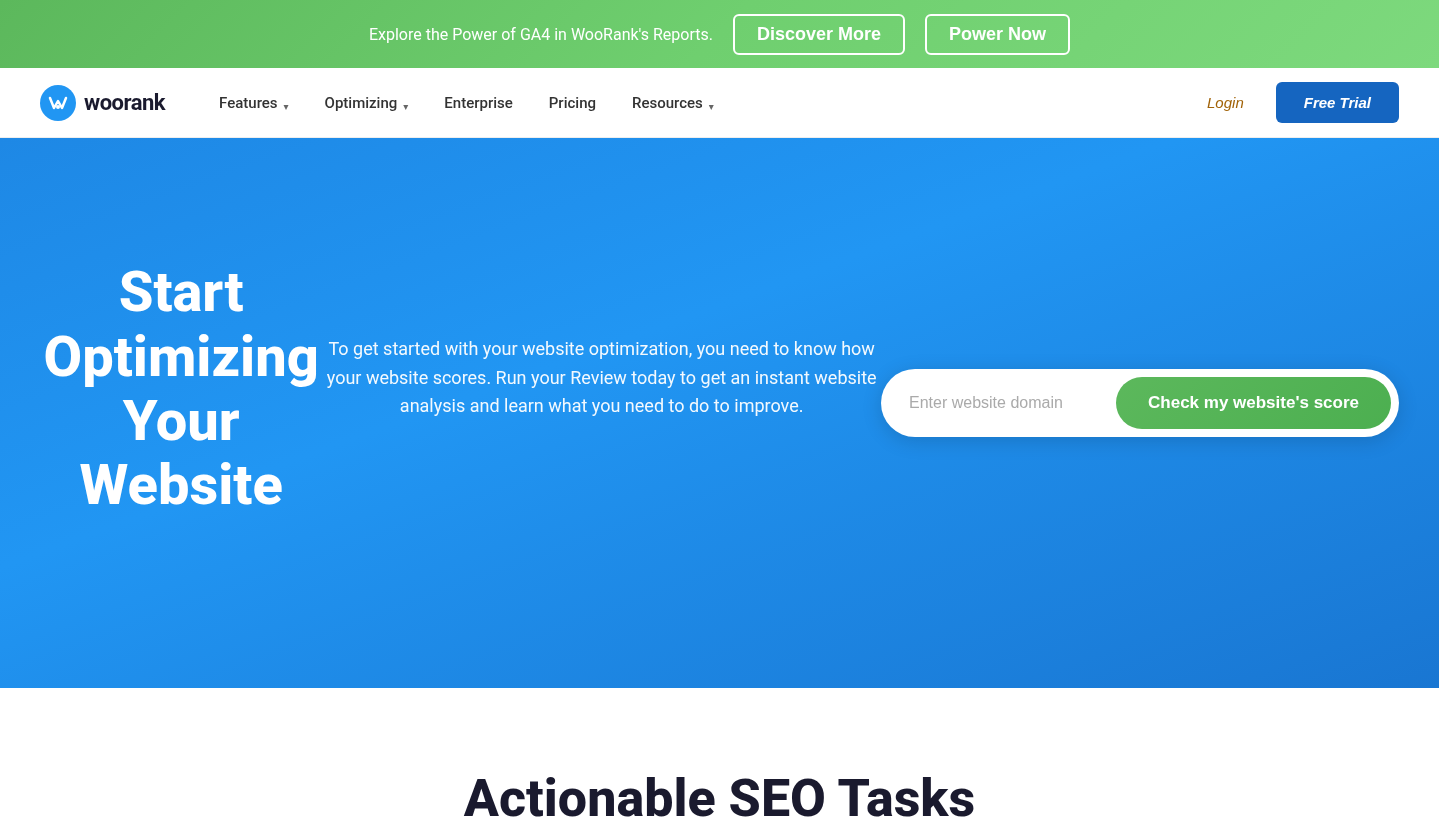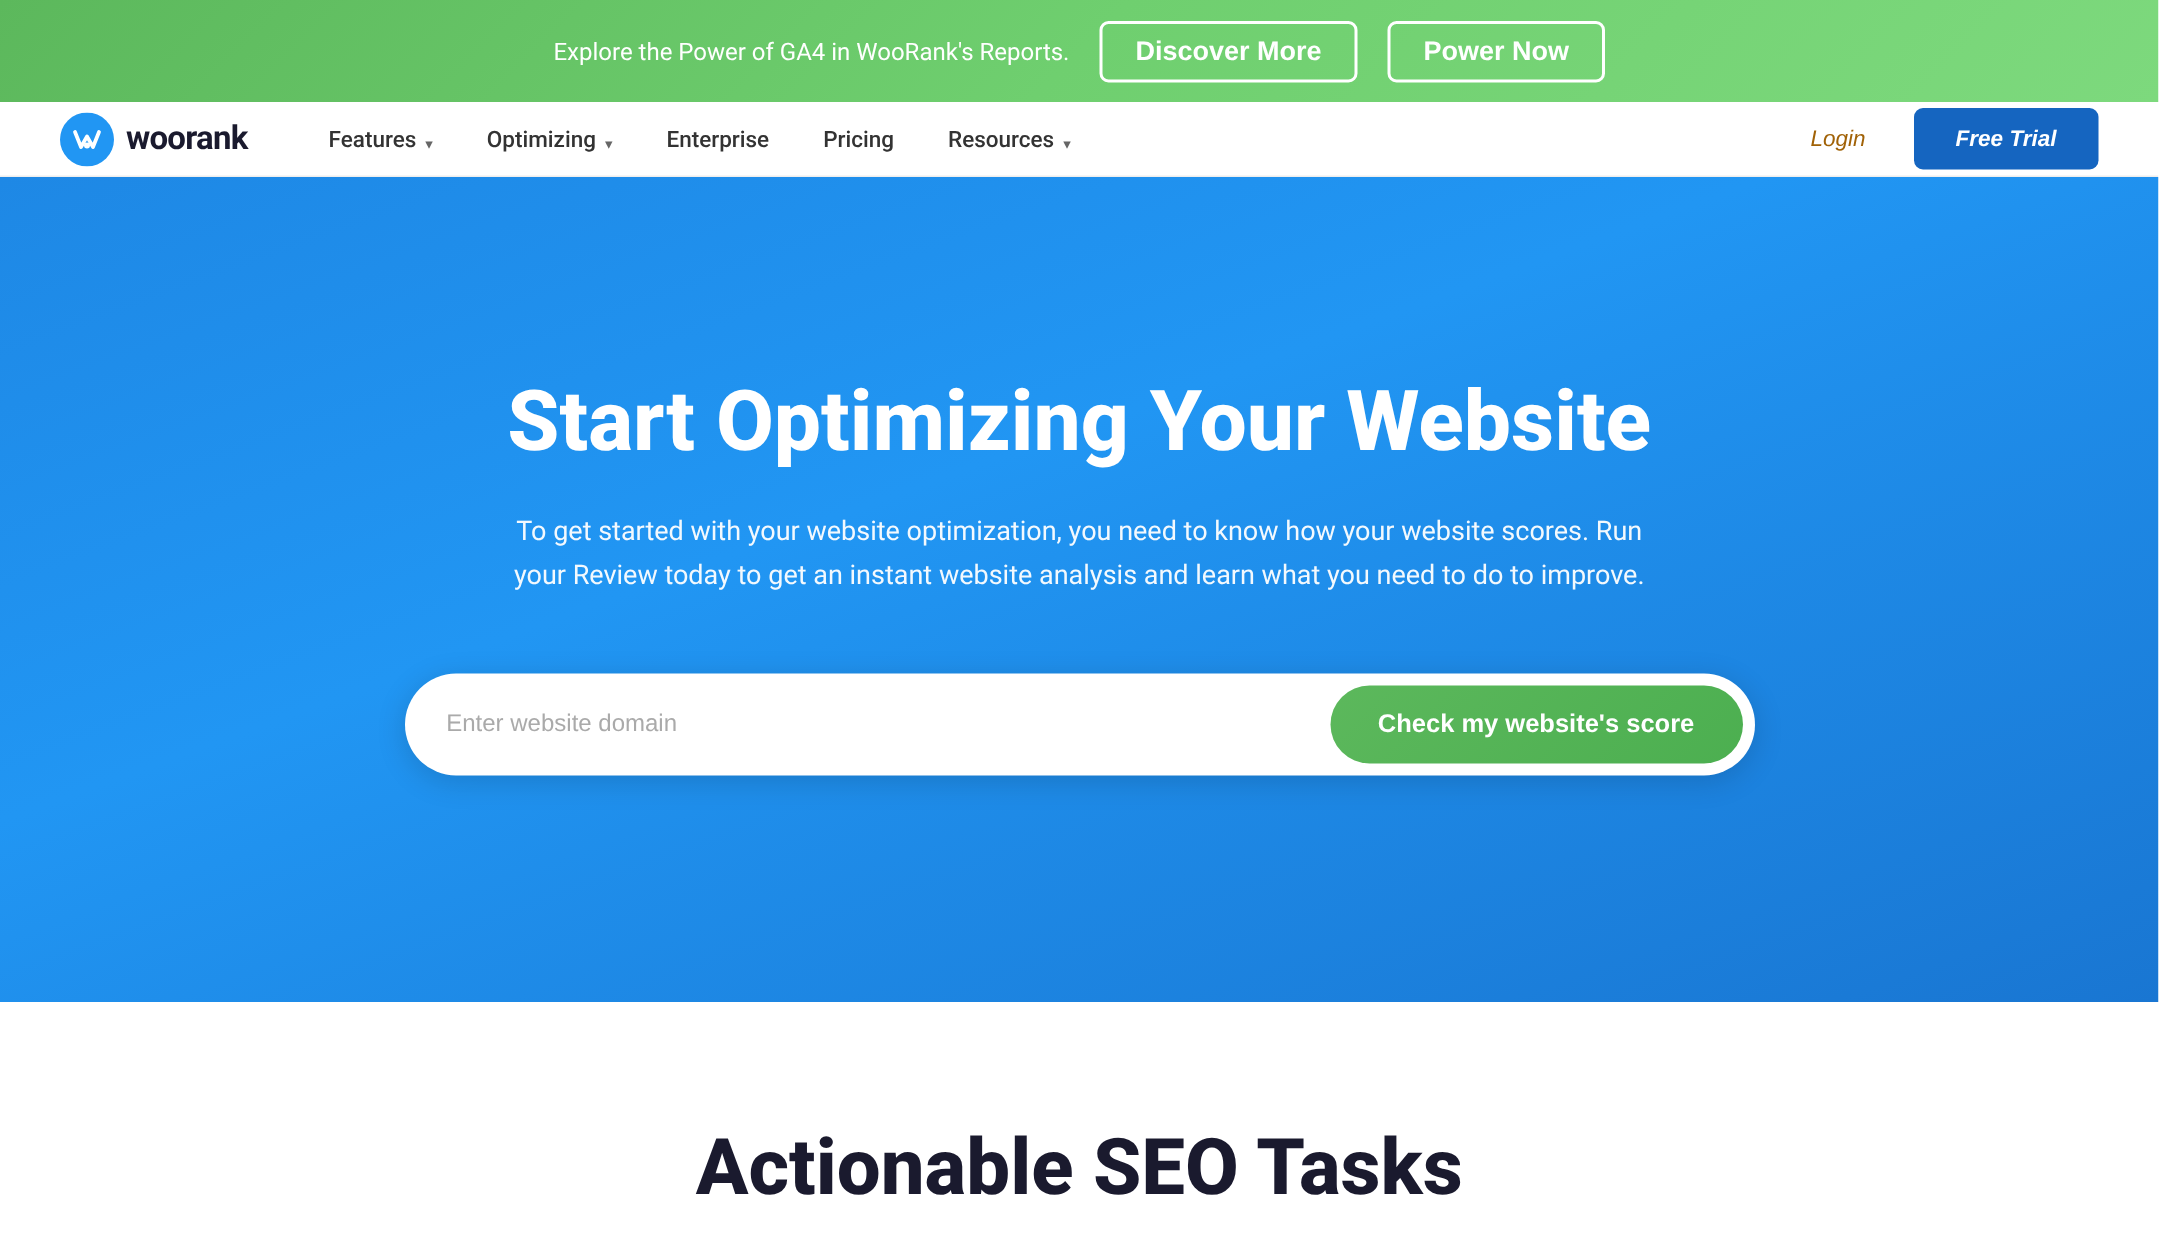--- a/index.html
+++ b/index.html
@@ -48,21 +48,21 @@
       background: transparent;
       color: #ffffff;
     }
 
     
     .navbar {
       background: #ffffff;
       display: flex;
       align-items: center;
       padding: 0 40px;
-      height: 50px;
+      height: 70px;
       border-bottom: 1px solid #eee;
       position: relative;
       z-index: 10;
     }
 
     .logo-area {
       display: flex;
       align-items: center;
       gap: 8px;
       margin-right: 40px;
@@ -137,21 +137,21 @@
       white-space: nowrap;
       font-style: italic;
     }
 
     
     .hero {
       background: #2196f3;
       background: linear-gradient(160deg, #1e88e5 0%, #2196f3 40%, #1976d2 100%);
       min-height: 550px;
       display: flex;
-      flex-direction: column;
+      flex-direction: row;
       align-items: center;
       justify-content: center;
       padding: 60px 40px 80px;
       text-align: center;
     }
 
     .hero-title {
       color: #ffffff;
       font-size: 56px;
       font-weight: 800;
@@ -172,21 +172,20 @@
 
     .search-container {
       display: flex;
       align-items: center;
       background: #ffffff;
       border-radius: 50px;
       padding: 8px 8px 8px 28px;
       width: 900px;
       max-width: 100%;
       box-shadow: 0 4px 20px rgba(0,0,0,0.15);
-      gap: 42px;
     }
 
     .search-input {
       flex: 1;
       border: none;
       outline: none;
       font-size: 16px;
       color: #555;
       background: transparent;
       padding: 8px 0;

